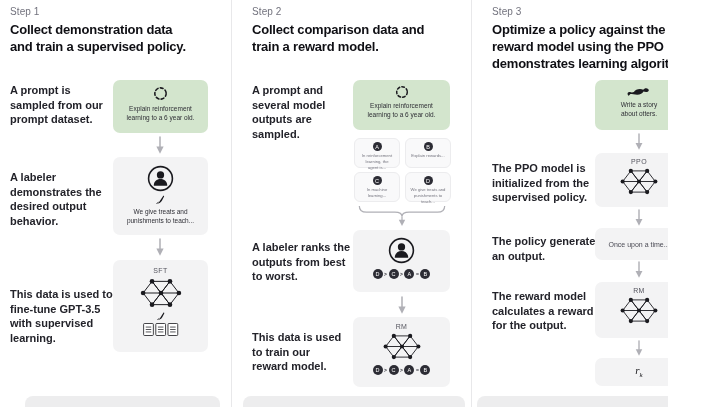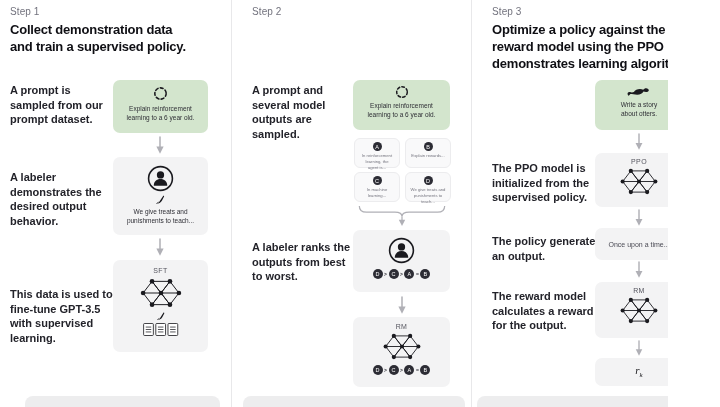--- a/index.html
+++ b/index.html
@@ -152,20 +152,22 @@
         <use href="#sym-pen"></use>
       </svg>
     <svg width="36" height="13" style="margin-top:2px">
         <use href="#sym-docs"></use>
       </svg>
   </div>
 
   <div class="bottom-bar" style="left:25px;width:195px"></div>
 
   <div class="step-label" style="left:252px;top:6px">Step 2</div>
+  <div class="heading" style="left:252px;top:22px;width:218px">Collect comparison data and
+train a reward model.</div>
 
   <div class="body-text" style="left:252px;top:83px;width:100px">A prompt and
 several model
 outputs are
 sampled.</div>
   <div class="card green" style="left:353px;top:80px;width:97px;height:50px;padding-top:5px">
     <svg width="14" height="14">
         <use href="#sym-sample"></use>
       </svg>
     <div class="card-caption" style="margin-top:2px">Explain reinforcement
@@ -213,20 +215,23 @@
       <span class="rk-c">A</span>
       <span class="rk-s">=</span>
       <span class="rk-c">B</span>
     </div>
   </div>
 
   <svg class="arrow-v" style="left:397px;top:296px" width="10" height="19">
       <use href="#sym-down-arrow"></use>
     </svg>
 
+  <div class="body-text" style="left:252px;top:330px;width:108px">This data is used
+to train our
+reward model.</div>
   <div class="card gray" style="left:353px;top:317px;width:97px;height:70px;padding-top:6px">
     <div class="card-title">RM</div>
     <svg width="40" height="31" style="margin-top:1px">
         <use href="#sym-net"></use>
       </svg>
     <div class="rank-row" style="margin-top:3px">
       <span class="rk-c">D</span>
       <span class="rk-s">&gt;</span>
       <span class="rk-c">C</span>
       <span class="rk-s">&gt;</span>

